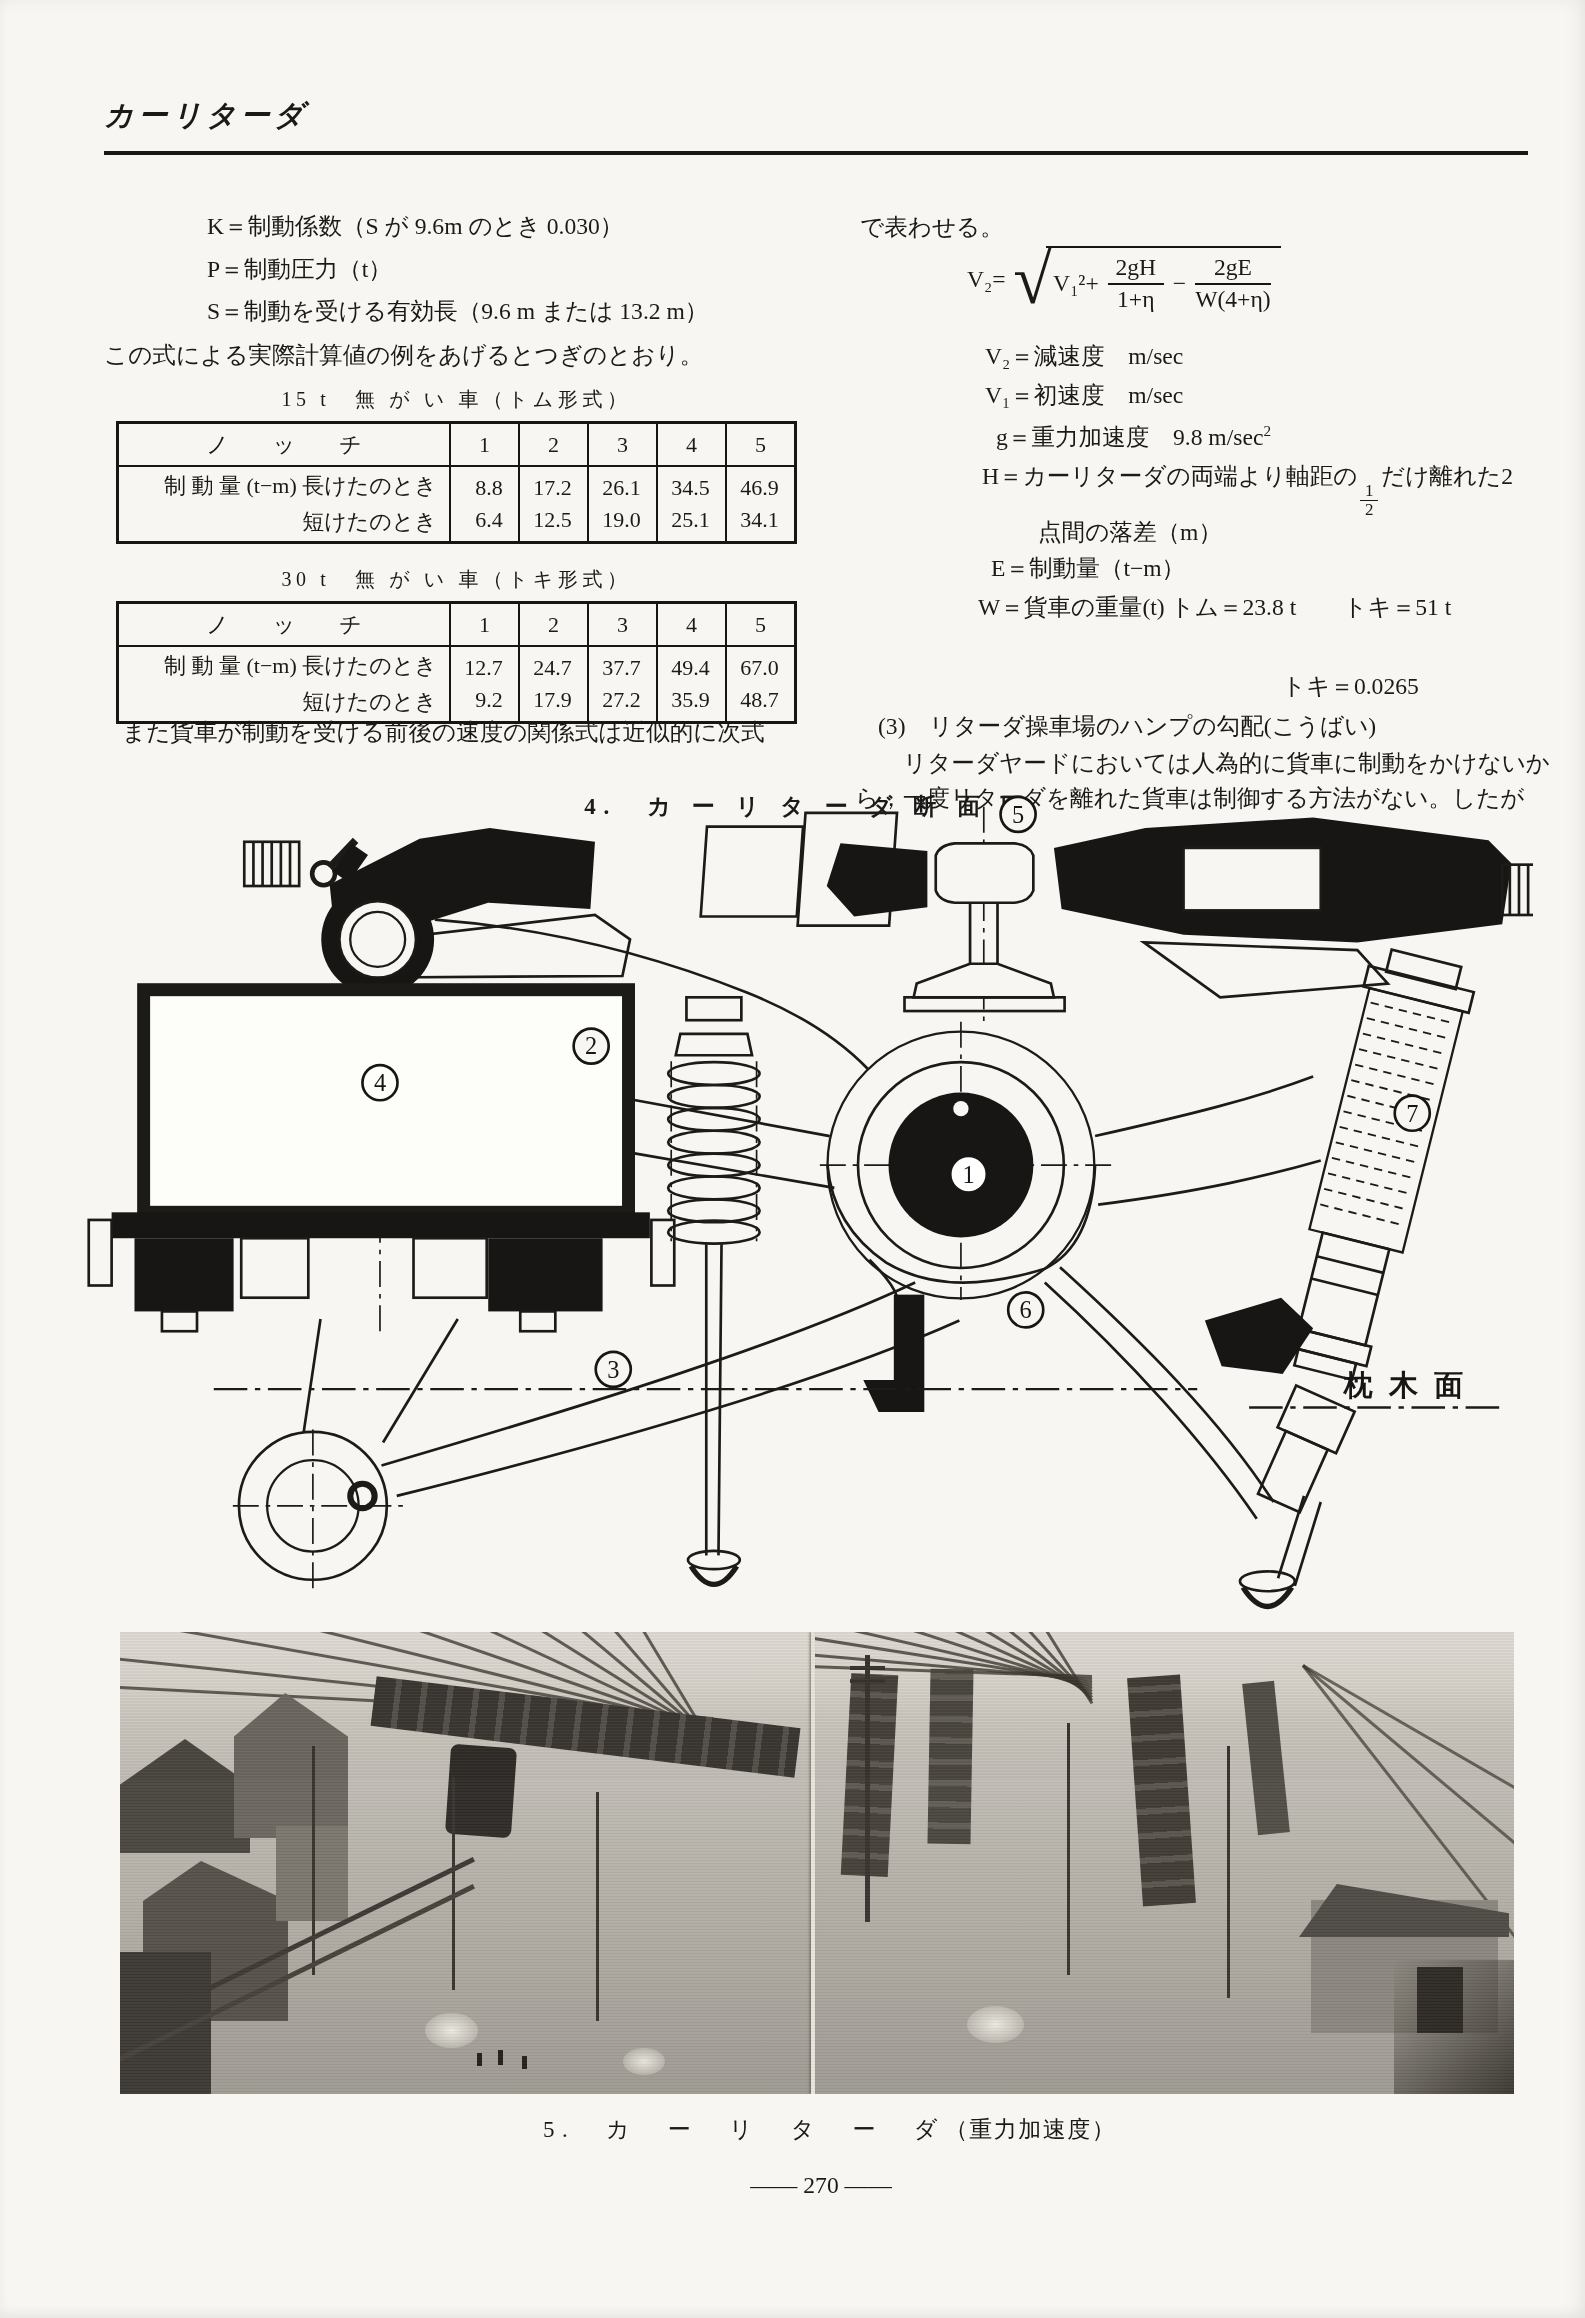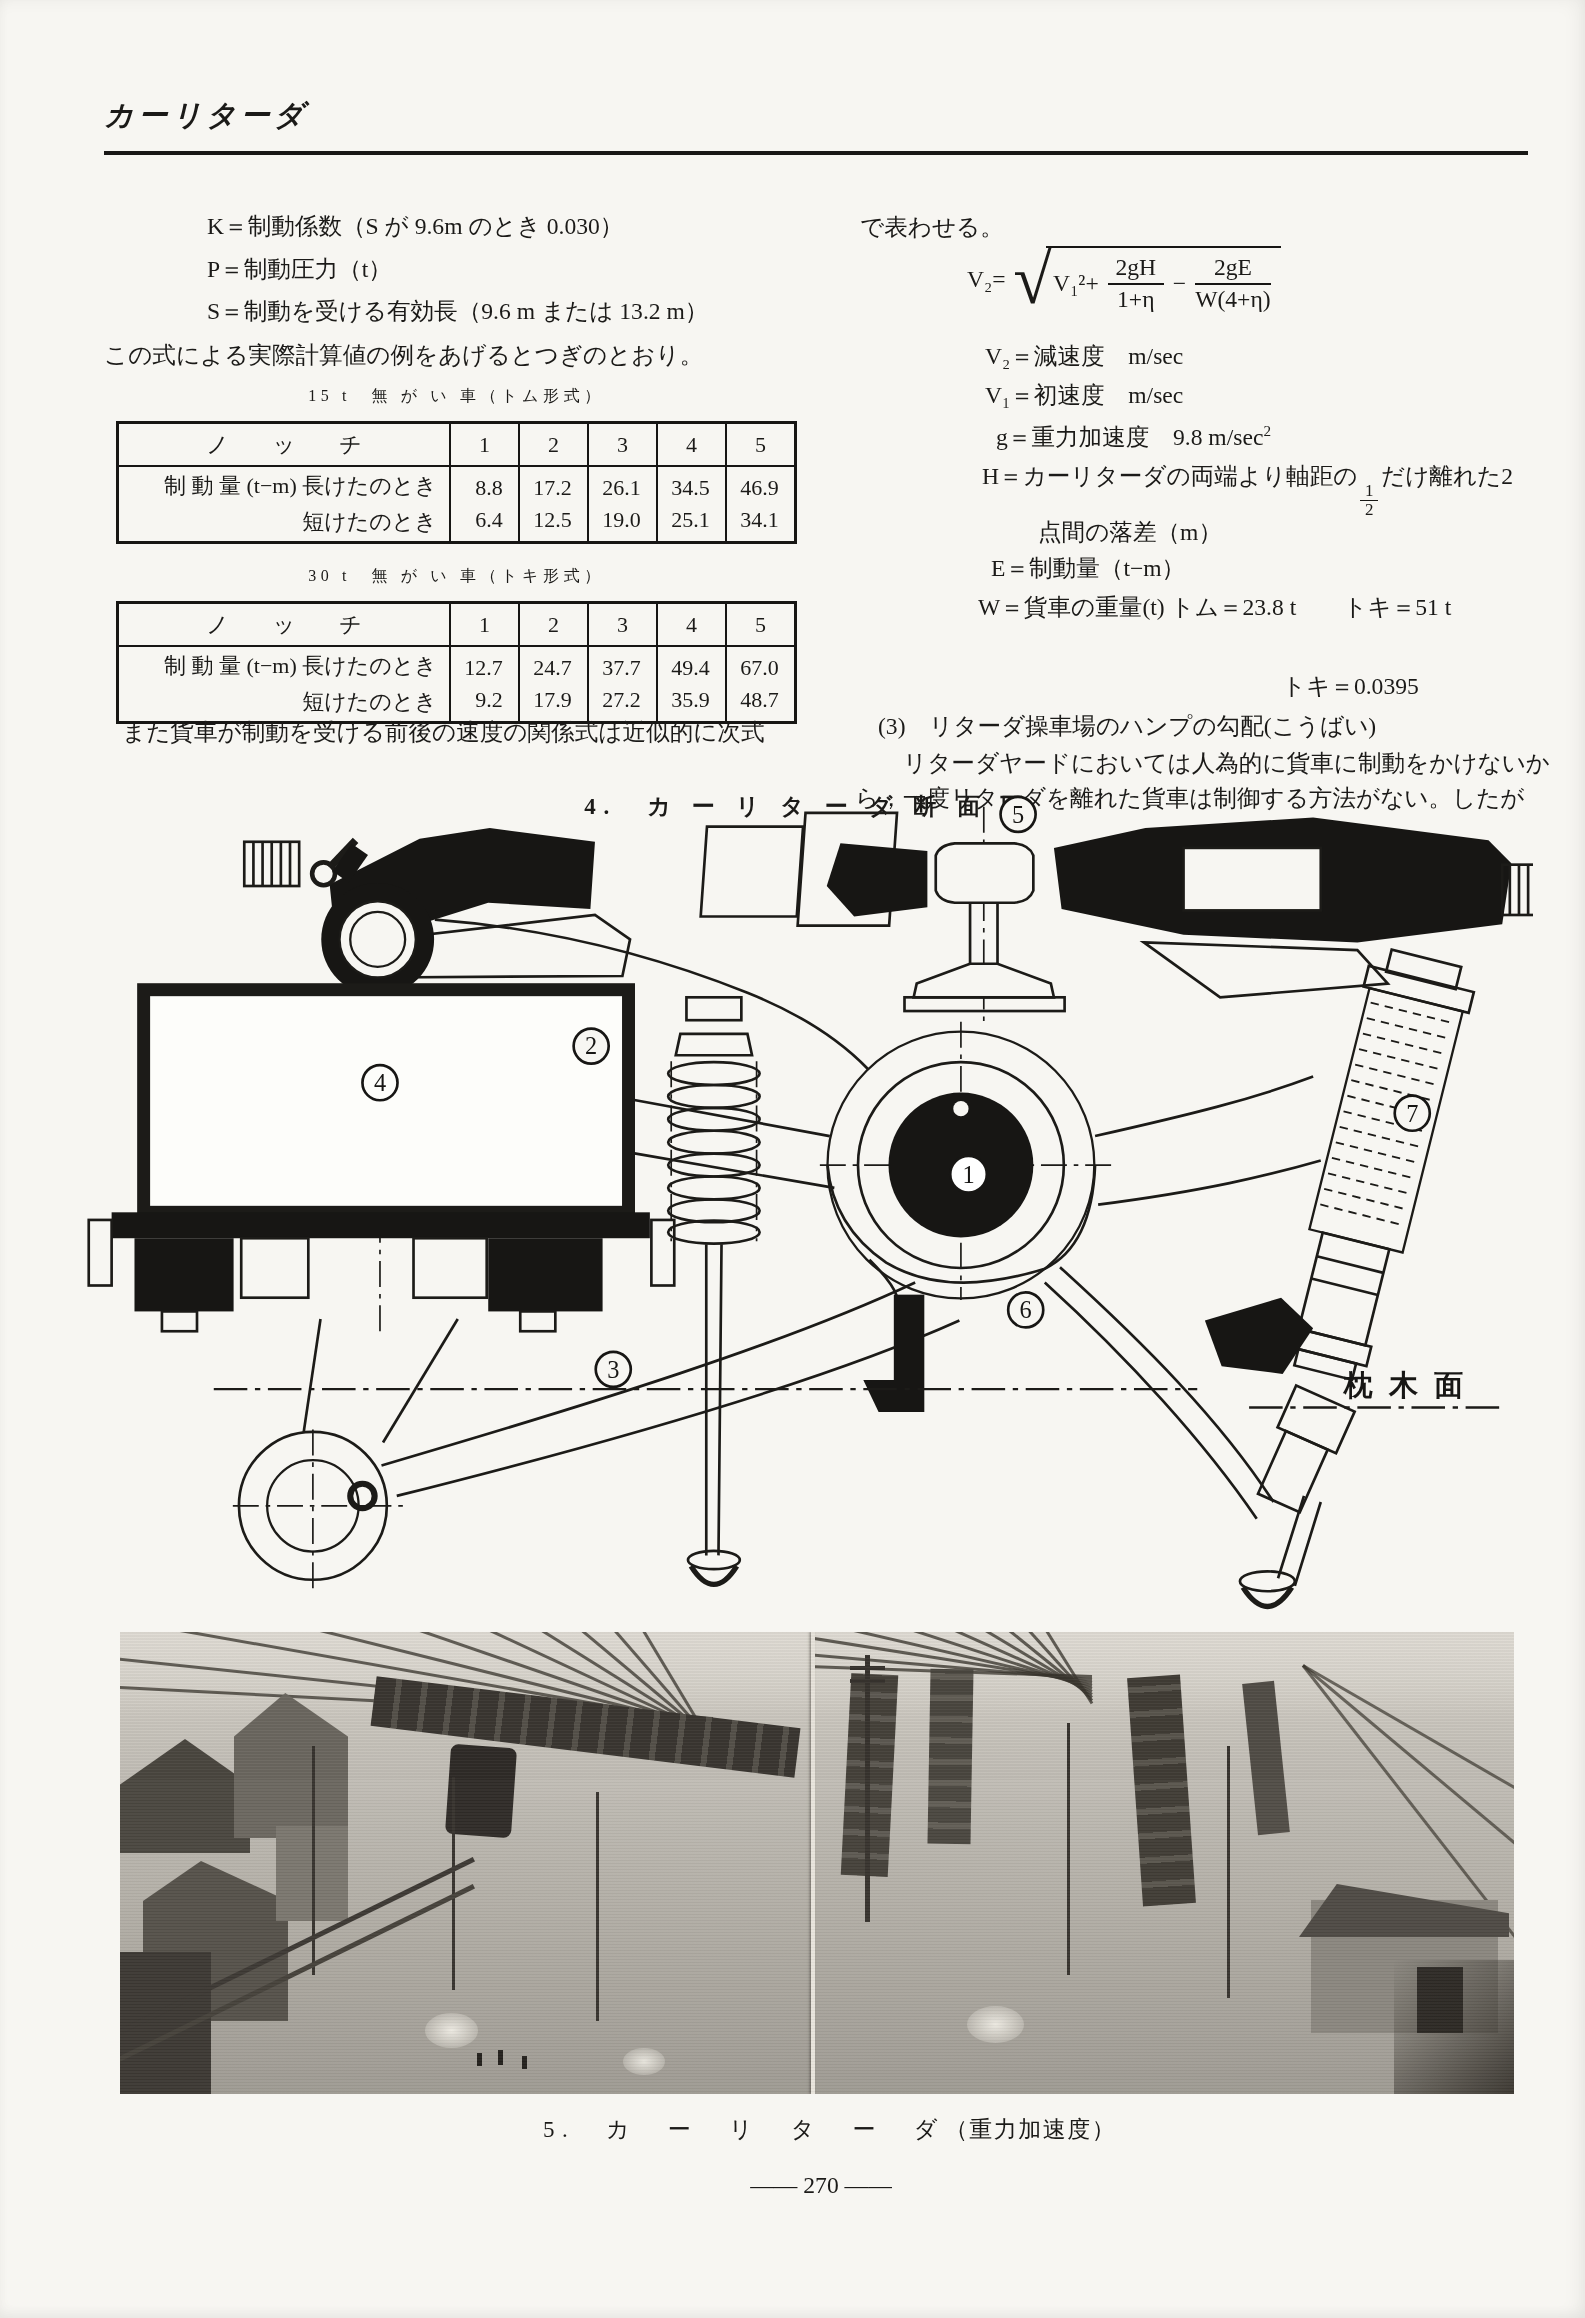--- a/index.html
+++ b/index.html
@@ -22,21 +22,21 @@
   
   .dtable { display:grid; grid-template-columns:330px 69px 69px 69px 69px 69px;
             border:3.8px solid #171614; background:transparent; }
   .dtable .c { display:flex; align-items:center; font-size:22px; }
   .hd  { height:43px; border-bottom:2.3px solid #171614; justify-content:center; }
   .vl  { border-left:2px solid #171614; }
   .r1  { height:37px; align-items:flex-end !important; padding-bottom:3px; }
   .r2  { height:37px; align-items:flex-start !important; padding-top:3px; }
   .lblr{ justify-content:flex-end; padding-right:12.2px; }
   .numr{ justify-content:flex-end; padding-right:15.2px; }
-  .tbl-title { font-size:16px; letter-spacing:4.6px; }
+  .tbl-title { font-size:20px; letter-spacing:4.6px; }
 
   
   .formula { display:flex; align-items:center; font-size:23.6px; }
   .rad { font-size:70px; font-weight:400; line-height:.82; margin:0 -6.1px 0 7.6px; }
   .rad-body { border-top:2.7px solid #171614; display:inline-flex; align-items:center;
               gap:9.1px; padding:6.1px 10.7px 0 7.6px; }
   .frac { display:inline-flex; flex-direction:column; text-align:center; line-height:1.15; }
   .frac .fn { border-bottom:2px solid #171614; padding:0 7.6px 1.5px; }
   .frac .fd { padding-top:1.5px; }
   .ifrac { display:inline-flex; flex-direction:column; text-align:center; font-size:17px;
@@ -140,21 +140,21 @@
   <div class="abs t31" style="left:985px; top:342px;">V₂＝減速度　m/sec</div>
   <div class="abs t31" style="left:985px; top:381px;">V₁＝初速度　m/sec</div>
   <div class="abs t31" style="left:996px; top:421px;"><span>g＝重力加速度　9.8 m/sec</span><sup>2</sup></div>
   <div class="abs t31" style="left:982px; top:462px;"><span>H＝カーリターダの両端より軸距の</span><span class="ifrac">
         <span class="fn">1</span>
         <span>2</span>
       </span><span>だけ離れた2</span></div>
   <div class="abs t31" style="left:1038px; top:512px;margin-top:6px;">点間の落差（m）</div>
   <div class="abs t31" style="left:991px; top:554px;">E＝制動量（t−m）</div>
   <div class="abs t31" style="left:978px; top:593px;">W＝貨車の重量(t) トム＝23.8 t　　トキ＝51 t</div>
-  <div class="abs t31" style="left:1282px; top:672px;">トキ＝0.0395</div>
+  <div class="abs t31" style="left:1282px; top:672px;">トキ＝0.0265</div>
   <div class="abs t31" style="left:878px; top:712px;">(3)　リターダ操車場のハンプの勾配(こうばい)</div>
   <div class="abs t31" style="left:903px; top:749px;">リターダヤードにおいては人為的に貨車に制動をかけないか</div>
   <div class="abs t31" style="left:855px; top:784px;">ら，一度リターダを離れた貨車は制御する方法がない。したが</div>
 
   <div class="abs fig-title center" style="left:503px; top:791px; width:610px;">
     <span>4.</span>　<span>カ ー リ タ ー ダ 断 面 図</span>
   </div>
 
   <svg class="abs" style="left:61px; top:793px;" width="1472" height="831" viewBox="0 0 1930 1090">
     <g stroke="#1c1b18" fill="none" stroke-width="3.5">

